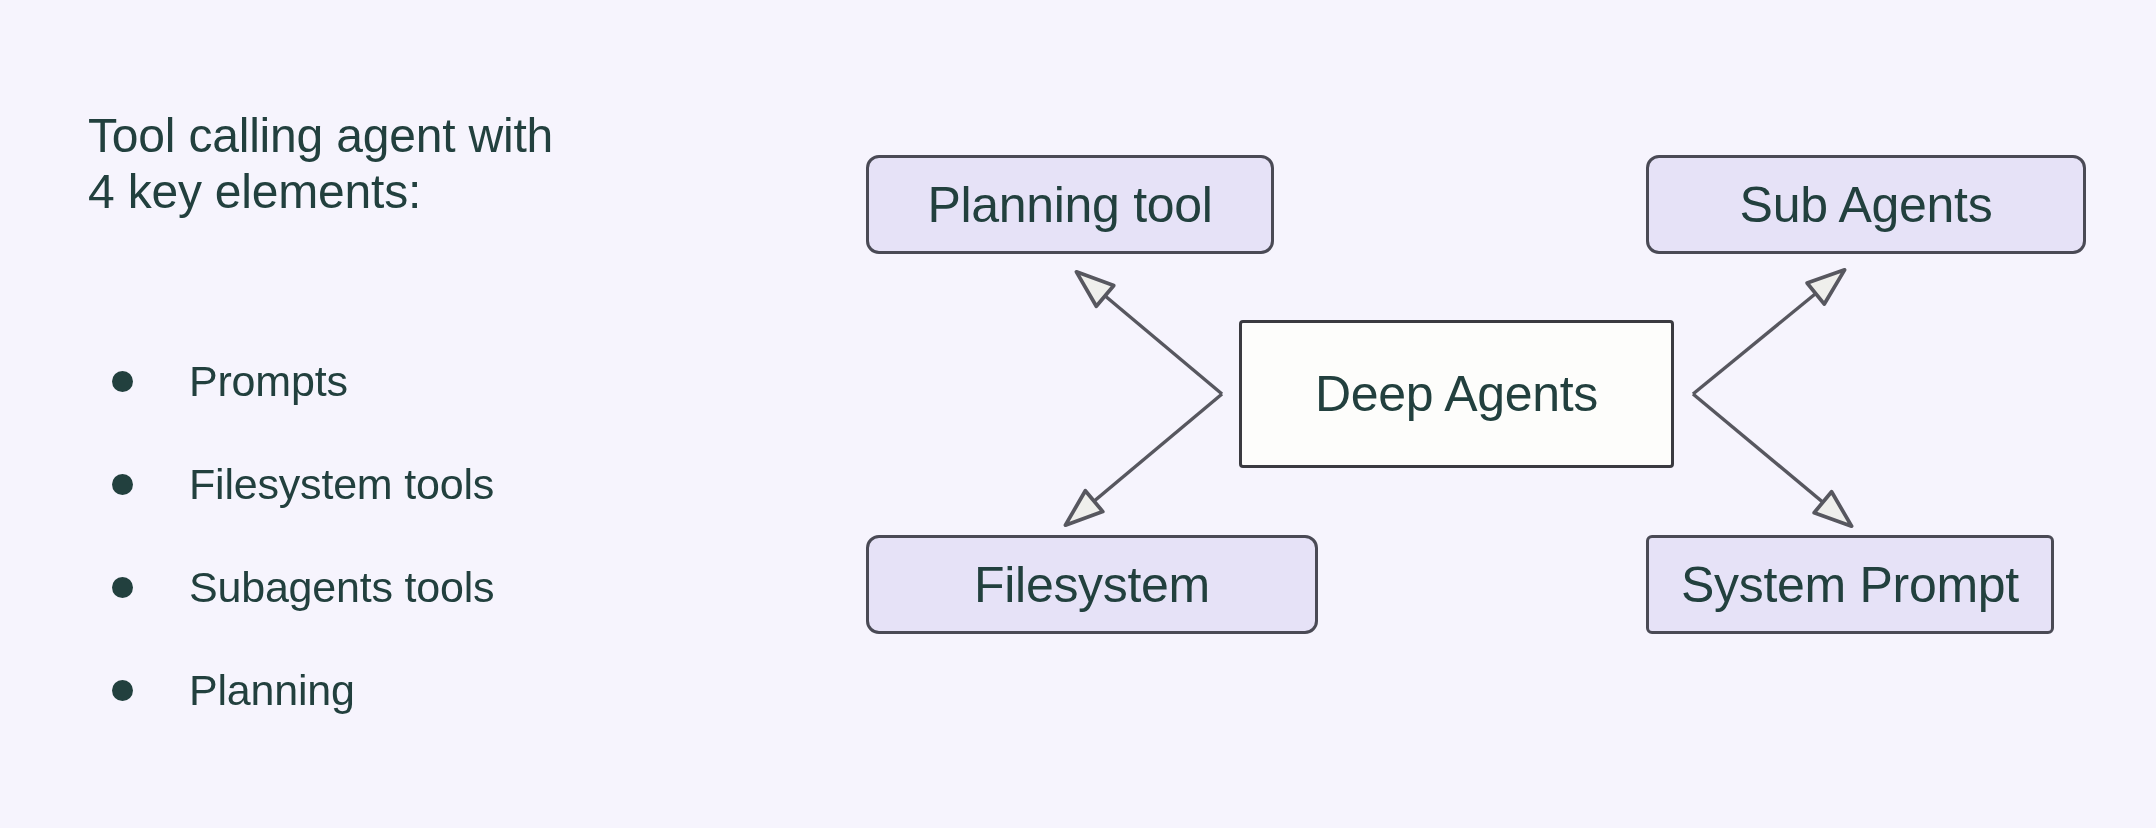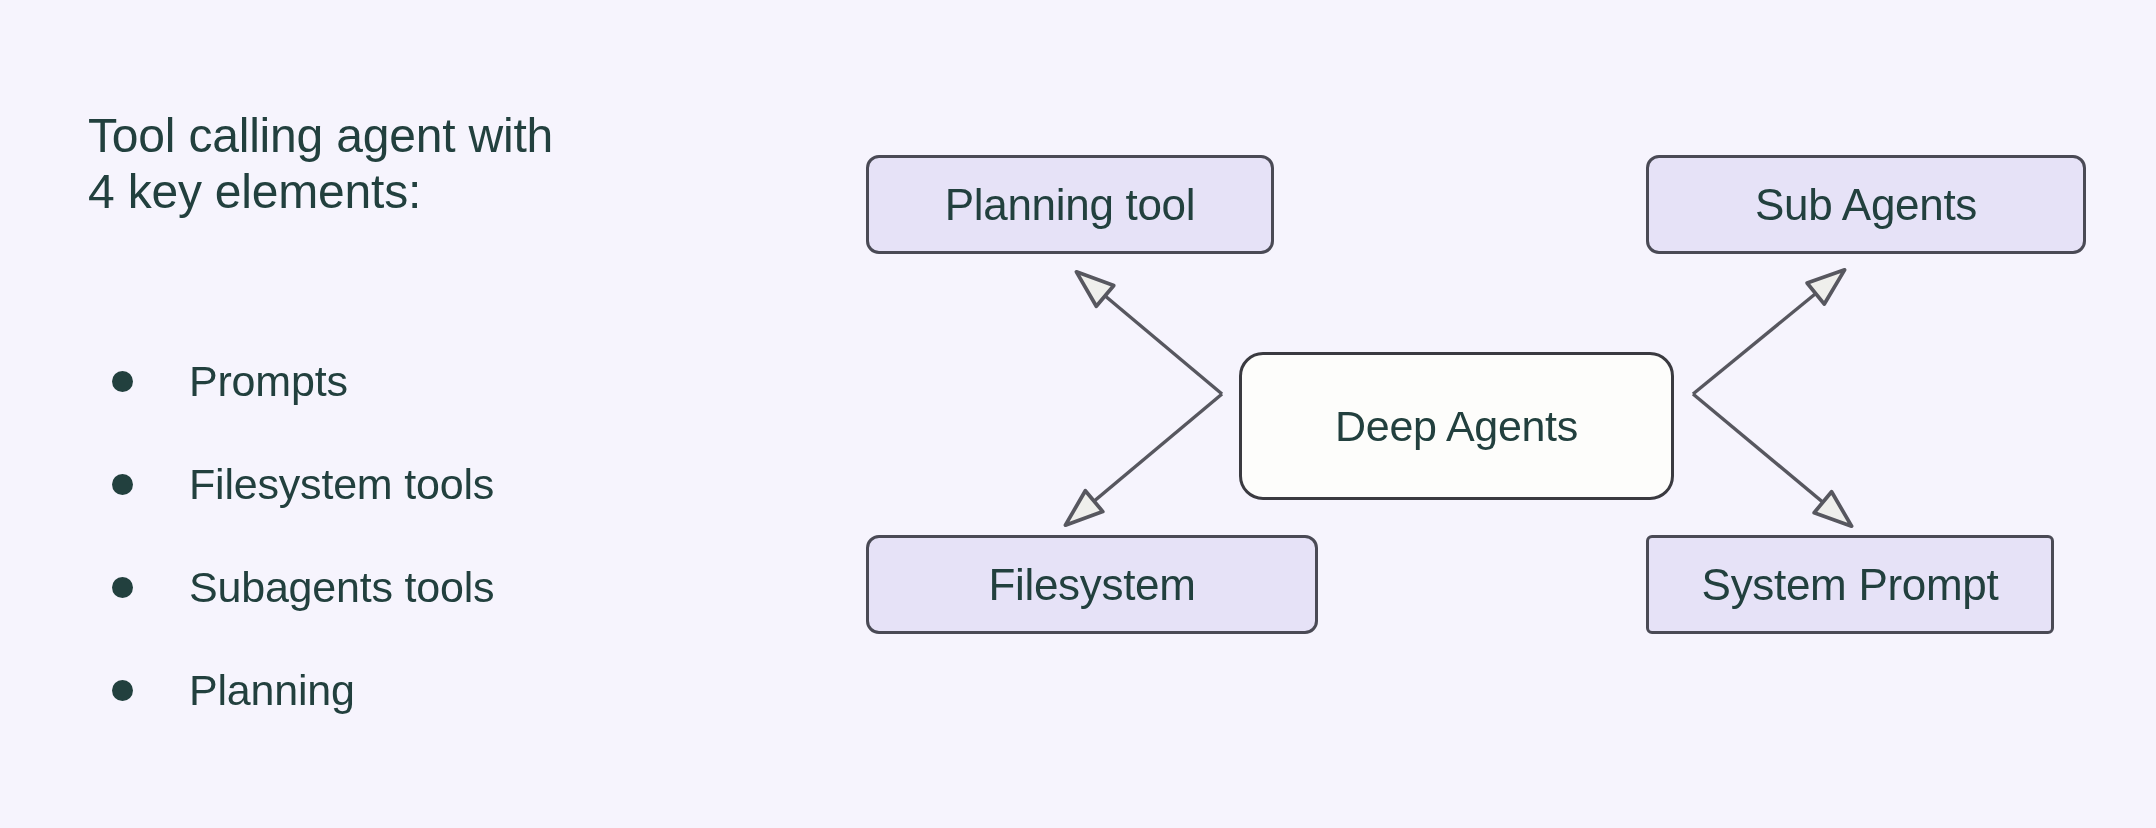--- a/index.html
+++ b/index.html
@@ -91,37 +91,36 @@
     pointer-events: none;
   }
 
   .node {
     position: absolute;
     box-sizing: border-box;
     display: flex;
     align-items: center;
     justify-content: center;
     color: #22403E;
-    font-size: 44px;
+    font-size: 50px;
     letter-spacing: -0.3px;
     white-space: nowrap;
   }
 
   .node-outer {
     background: #E6E2F7;
     border: 3px solid #4A4A55;
     border-radius: 13px;
   }
 
   .node-center {
     background: #FDFDFB;
     border: 3px solid #3A3A40;
-    border-radius: 24px;
-    font-size: 43px;
-    margin-top: 32px;
+    border-radius: 4px;
+    font-size: 50px;
   }
 
   #node-planning-tool  { left: 866px;  top: 155px; width: 408px; height: 99px; }
   #node-filesystem     { left: 866px;  top: 535px; width: 452px; height: 99px; }
   #node-sub-agents     { left: 1646px; top: 155px; width: 440px; height: 99px; }
   #node-system-prompt  { left: 1646px; top: 535px; width: 408px; height: 99px; border-radius: 6px; }
   #node-deep-agents    { left: 1239px; top: 320px; width: 435px; height: 148px; }
 </style>
 </head>
 <body>

